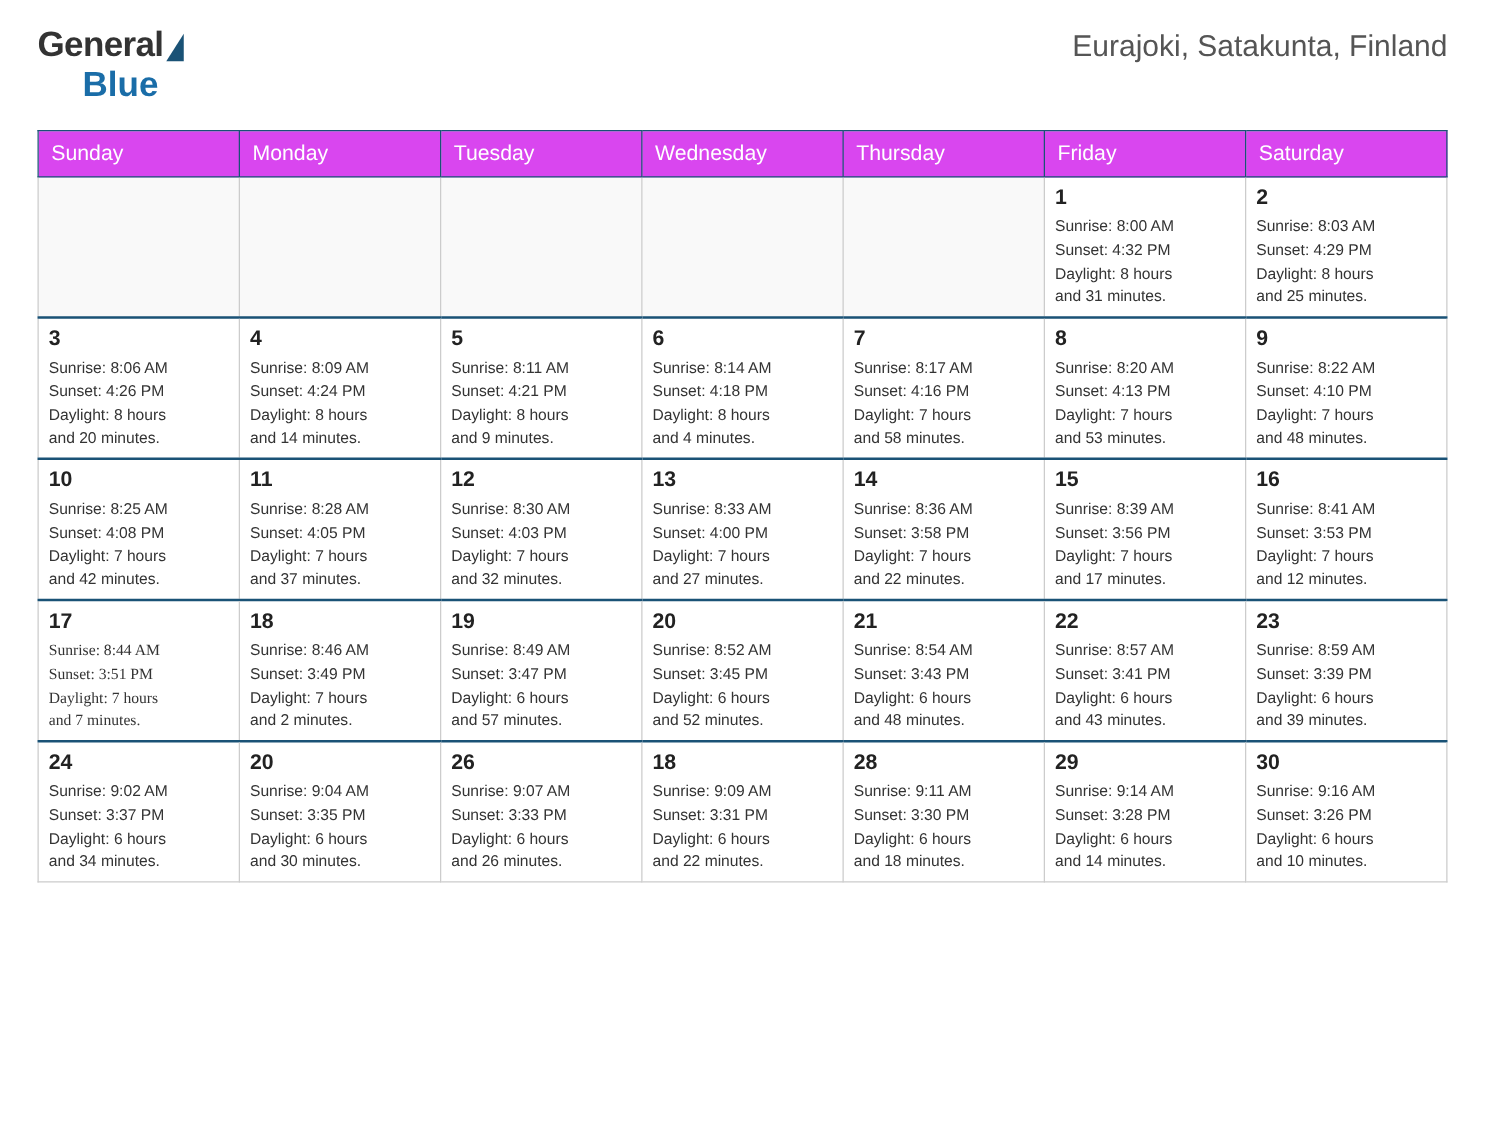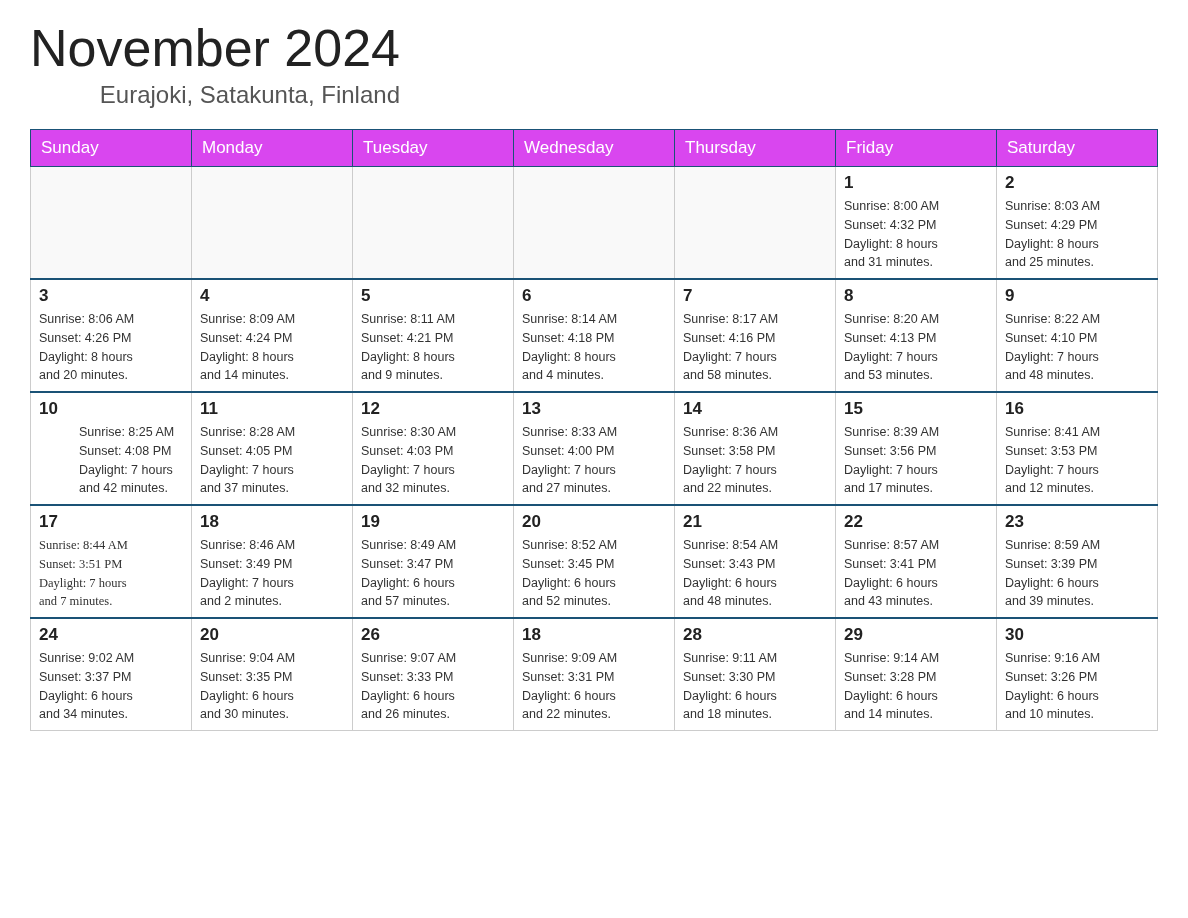--- a/index.html
+++ b/index.html
@@ -96,22 +96,28 @@
       background: #f9f9f9;
     }
     .row-divider td {
       border-top: 2px solid #1a5276;
     }
   </style>
 </head>
 <body>
 
 <div class="header-area">
+  <div class="logo">
+    <div class="logo-top">
+      <span class="logo-general">General</span>
+      <div class="logo-triangle"></div>
+    </div>
+    <span class="logo-blue">Blue</span>
+  </div>
   <div class="title-area">
-    <div class="month-title">November 2024</div>
     <div class="location-title">Eurajoki, Satakunta, Finland</div>
   </div>
 </div>
 
 <table class="calendar">
   <thead>
     <tr>
     <th>Sunday</th>
         <th>Monday</th>
         <th>Tuesday</th>
@@ -190,21 +196,21 @@
           <span class="day-num">9</span>
           <div class="day-info" style="white-space: pre-line;">Sunrise: 8:22 AM
 Sunset: 4:10 PM
 Daylight: 7 hours
 and 48 minutes.</div>
         </td>
       </tr>
       <tr class="row-divider">
         <td>
           <span class="day-num">10</span>
-          <div class="day-info" style="white-space: pre-line; margin-left: 40px;">Sunrise: 8:25 AM
+          <div class="day-info" style="white-space: pre-line;">Sunrise: 8:25 AM
 Sunset: 4:08 PM
 Daylight: 7 hours
 and 42 minutes.</div>
         </td>
         <td>
           <span class="day-num">11</span>
           <div class="day-info" style="white-space: pre-line;">Sunrise: 8:28 AM
 Sunset: 4:05 PM
 Daylight: 7 hours
 and 37 minutes.</div>

